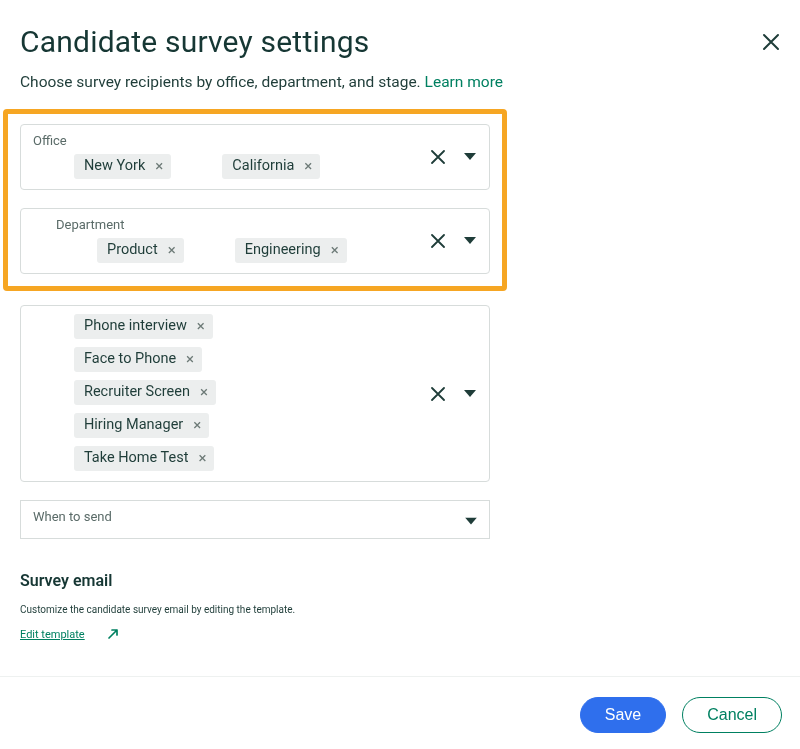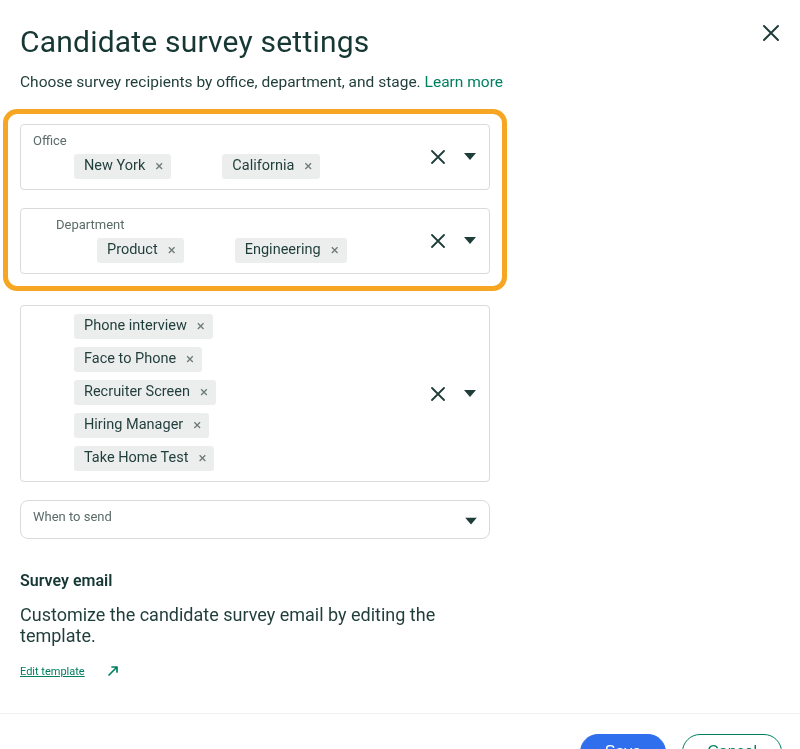--- a/index.html
+++ b/index.html
@@ -20,20 +20,21 @@
     width:800px;
     font-family:-apple-system,BlinkMacSystemFont,"Segoe UI",Roboto,Helvetica,Arial,sans-serif;
     color:var(--ink);
     background:#fff;
   }
   .modal{
     padding:20px 20px 0 20px;
   }
   .header-row{
     display:flex;
+    align-items:center;
     justify-content:space-between;
     padding-top:4px;
   }
   .title{
     font-size:30px;
     font-weight:400;
     color:var(--ink-dark);
     margin:0;
     letter-spacing:.2px;
   }
@@ -45,21 +46,21 @@
   }
   .learn-more{
     color:var(--teal);
     text-decoration:none;
   }
   .form-area{
     width:470px;
   }
   .highlight-wrap{
     border:5px solid var(--highlight);
-    border-radius:14px;
+    border-radius:4px;
     padding:10px 12px 12px 12px;
     margin:0 0 14px -17px;
     width:calc(100% + 34px);
   }
   .field{
     border:1px solid var(--border);
     border-radius:4px;
     padding:8px 10px 10px 10px;
     position:relative;
     background:#fff;
@@ -106,21 +107,21 @@
   }
   .ctl{
     width:22px;height:22px;
     display:flex;align-items:center;justify-content:center;
     color:var(--ink);
     cursor:pointer;
   }
   .ctl svg{display:block;}
   .select-field{
     border:1px solid var(--border);
-    border-radius:8px;
+    border-radius:0;
     padding:8px 2px 10px 12px;
     position:relative;
     width:100%;
   }
   .select-label{
     font-size:13px;
     color:var(--muted);
     margin:0 0 4px 0;
   }
   .select-value{
@@ -133,23 +134,23 @@
     top:50%;
     transform:translateY(-50%);
   }
   .section-heading{
     font-size:16px;
     font-weight:600;
     color:var(--ink-dark);
     margin:32px 0 14px 0;
   }
   .section-desc{
-    font-size:18px;
-    color:var(--ink);
-    margin:0 0 14px 0;
+    font-size:10px;
+    color:var(--ink);
+    margin:0 0 8px 0;
   }
   .edit-template-link{
     display:inline-flex;
     align-items:center;
     gap:20px;
     color:var(--teal);
     text-decoration:underline;
     font-size:11px;
   }
   .edit-template-link svg{display:block;}

